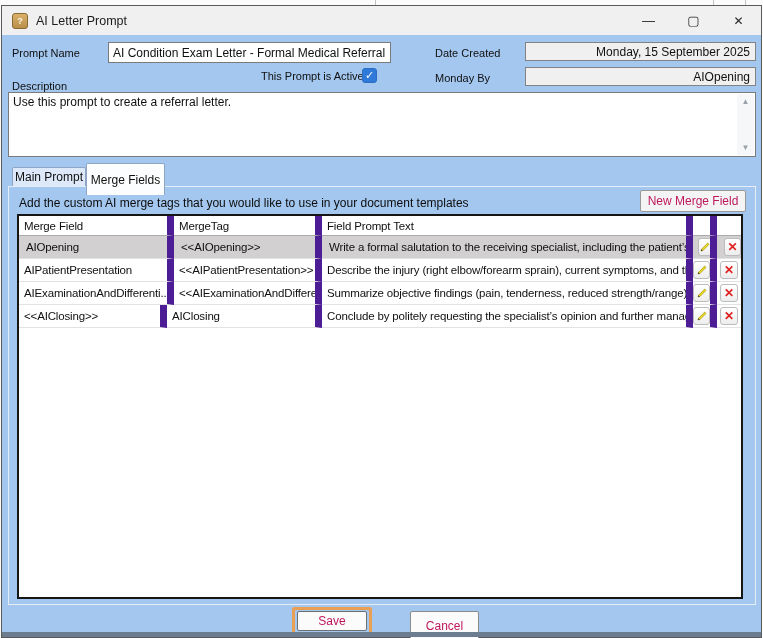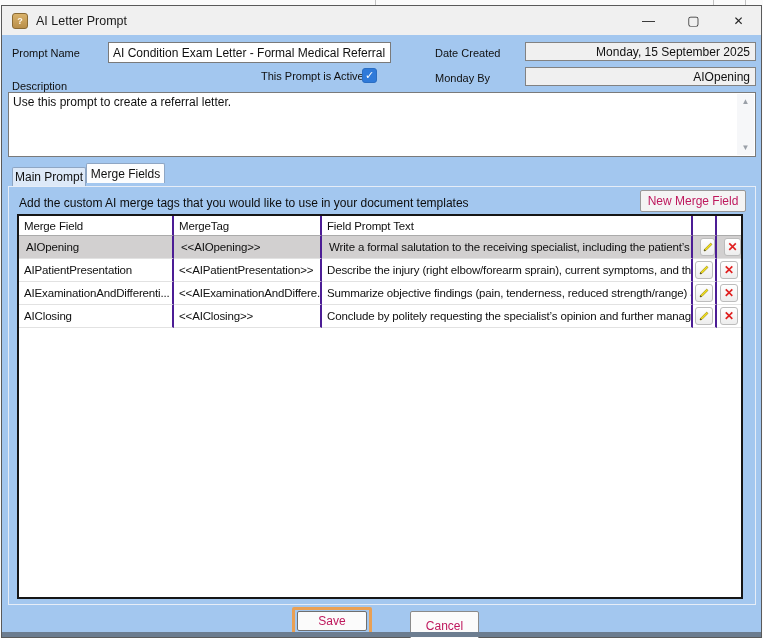--- a/index.html
+++ b/index.html
@@ -45,39 +45,39 @@
   .vscroll { position:absolute; right:1px; top:1px; width:17px; height:61px; background:#f6f7f9; }
   .varrow { position:absolute; left:0; width:17px; height:15px; display:flex; align-items:center;
             justify-content:center; font-size:8px; color:#9aa0a8; }
   .varrow.up { top:0; } .varrow.down { bottom:0; }
 
   
   .tab { position:absolute; font-size:12px; color:#101010; display:flex; align-items:center;
          justify-content:center; border:1px solid #8ea6c4; border-bottom:none;
          border-radius:2px 2px 0 0; }
   .tab.unselected { left:10px; top:132px; width:74px; height:19px; background:#dde9f8; z-index:1; }
-  .tab.selected { left:84px; top:128px; width:79px; height:20px; background:#fcfdfe; z-index:3;justify-content:center; }
+  .tab.selected { left:84px; top:128px; width:79px; height:32px; background:#fcfdfe; z-index:3;justify-content:center; }
 
   .tabpage { position:absolute; left:6px; top:151px; width:748px; height:419px;
              border:1px solid #e6edf7; background:#a3c7ef; z-index:2; }
 
   .instruction { position:absolute; left:10px; top:9px; font-size:12px; color:#0c0c0c; }
 
   .btn { background:#f4f4f4; border:1px solid #989898; border-radius:2px;
          font-family:"Liberation Sans",sans-serif; font-size:12px; color:#be185d;
          display:flex; align-items:center; justify-content:center; }
   .new-merge-btn { position:absolute; right:9px; top:3px; width:106px; height:22px; }
 
   
   .grid { position:absolute; left:8px; top:27px; width:726px; height:385px;
           background:#ffffff; border:2px solid #161616; overflow:hidden; }
   .grow { display:flex; width:100%; }
   .gcell { font-size:11.5px; letter-spacing:-0.15px; color:#101010; padding:0 5px;
            display:flex; align-items:center; white-space:nowrap; overflow:hidden;
-           border-right:2px solid #4c1d95; border-bottom:1px solid #e2e2e2; height:23px; }
+           border-right:7px solid #4c1d95; border-bottom:1px solid #e2e2e2; height:23px; }
   .ghead .gcell { height:20px; border-bottom:1px solid #ababab; background:#ffffff; }
   .c1 { width:155px; } .c2 { width:148px; } .c3 { width:371px; }
   .c4, .c5 { width:24px; justify-content:center; padding:0; }
   .c5 { border-right:none; }
   .grow.selected .gcell { background:#d2d0d0;padding-left:7px; }
   .icon-btn { width:18px; height:18px; border:1px solid #bcbcbc; border-radius:3px;
               background:linear-gradient(#ffffff,#ededed); display:flex; align-items:center;
               justify-content:center; }
   .del-glyph { color:#e01f1f; font-weight:bold; font-size:12px; line-height:1; }
 
@@ -213,22 +213,22 @@
                 </span>
               </div>
             <div class="gcell c5">
                 <span class="icon-btn">
                   <span class="del-glyph">✕</span>
                 </span>
               </div>
           </div>
 
           <div class="grow">
+            <div class="gcell c2">&lt;&lt;AIClosing&gt;&gt;</div>
             <div class="gcell c1">AIClosing</div>
-            <div class="gcell c2">&lt;&lt;AIClosing&gt;&gt;</div>
             <div class="gcell c3">Conclude by politely requesting the specialist’s opinion and further managem...</div>
             <div class="gcell c4">
                 <span class="icon-btn">
                   <svg width="12" height="12" viewBox="0 0 12 12">
                     <path d="M2 10 L2.6 8.2 L8.7 2.1 L10 3.4 L3.9 9.5 Z" fill="#f5e11a" stroke="#8a7a00" stroke-width="0.6"></path>
                     <path d="M2 10 L2.6 8.2 L3.9 9.5 Z" fill="#333"></path>
                   </svg>
                 </span>
               </div>
             <div class="gcell c5">

